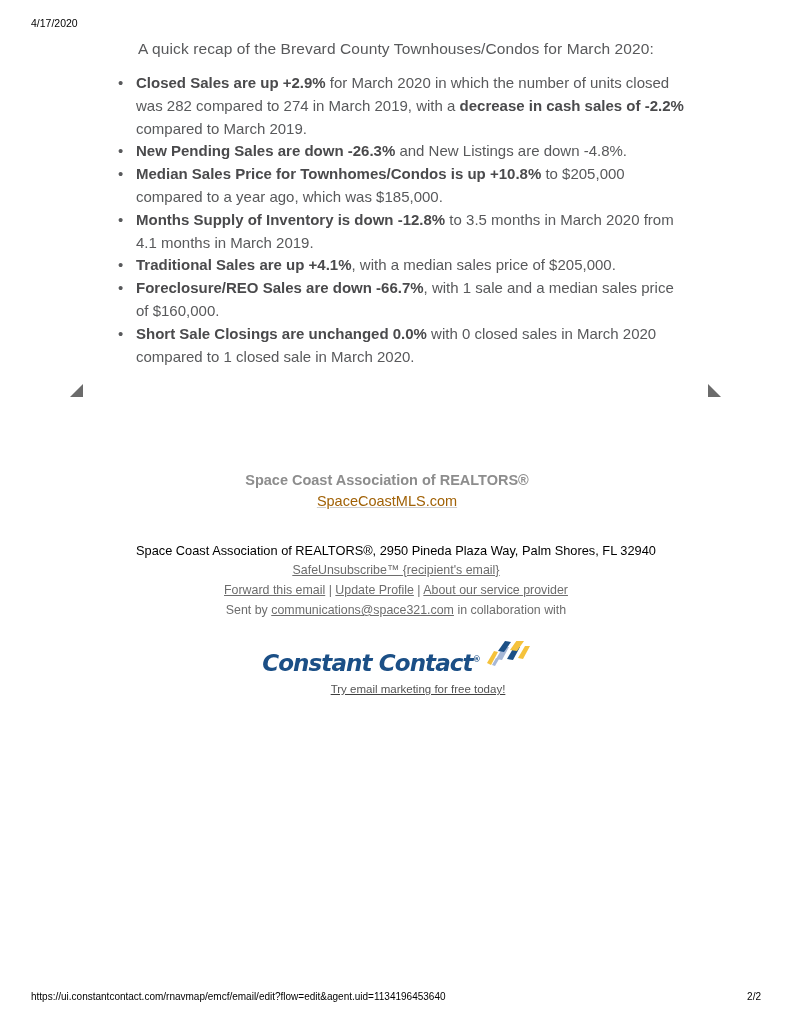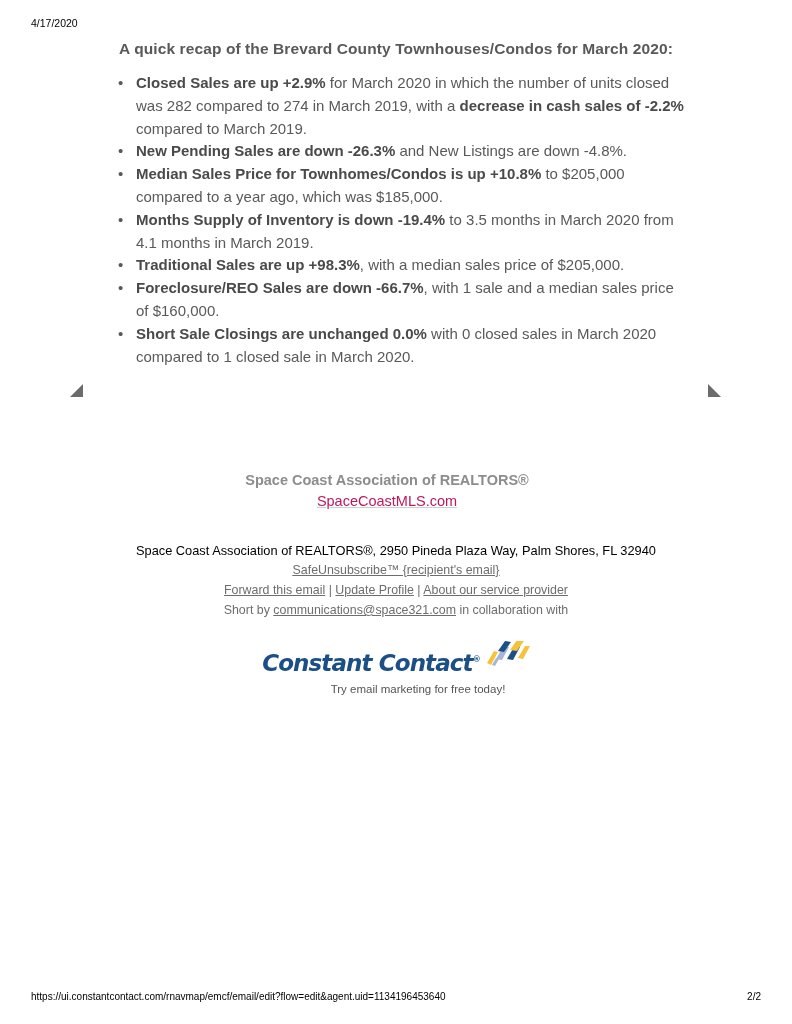--- a/index.html
+++ b/index.html
@@ -45,21 +45,21 @@
   .email-body {
     position: absolute;
     top: 38px;
     left: 0;
     width: 792px;
   }
 
   .recap-title {
     text-align: center;
     font-size: 15.5px;
-    font-weight: bold;
+    font-weight: normal;
     color: #58595b;
     line-height: 22px;
     margin: 0 0 8px 0;
     letter-spacing: 0.1px;
   }
 
   ul.recap-list {
     margin: 12px 0 0 0;
     padding: 0;
     list-style: none;
@@ -114,21 +114,21 @@
     text-align: center;
   }
   .sig-org {
     font-size: 14.5px;
     font-weight: bold;
     color: #8d8d8d;
     line-height: 20px;
   }
   .sig-site {
     font-size: 14.5px;
-    color: #be185d;
+    color: #a16207;
     line-height: 22px;
     text-decoration: underline;
     text-decoration-color: #cfcfcf;
     cursor: pointer;
   }
 
   
   .cc-footer {
     position: absolute;
     top: 541px;
@@ -165,20 +165,21 @@
     color: #6d6d6d;
   }
 
   
   .cc-logo-wrap {
     position: absolute;
     top: 645px;
     left: 0;
     width: 792px;
     text-align: center;
+    text-decoration: underline;
   }
   .cc-logo {
     display: inline-block;
     position: relative;
     height: 30px;
     line-height: 30px;
     white-space: nowrap;
   }
   .cc-wordmark {
     font-family: "DejaVu Sans", sans-serif;
@@ -251,25 +252,25 @@
     <li>
       <span class="bullet">•</span>
       <b>New Pending Sales are down -26.3%</b><span> and New Listings are down -4.8%.</span>
     </li>
     <li>
       <span class="bullet">•</span>
       <b>Median Sales Price for Townhomes/Condos is up +10.8%</b><span> to $205,000 compared to a year ago, which was $185,000.</span>
     </li>
     <li>
       <span class="bullet">•</span>
-      <b>Months Supply of Inventory is down -19.4%</b><span> to 3.5 months in March 2020 from 4.1 months in March 2019.</span>
-    </li>
-    <li>
-      <span class="bullet">•</span>
-      <b>Traditional Sales are up +98.3%</b><span>, with a median sales price of $205,000.</span>
+      <b>Months Supply of Inventory is down -12.8%</b><span> to 3.5 months in March 2020 from 4.1 months in March 2019.</span>
+    </li>
+    <li>
+      <span class="bullet">•</span>
+      <b>Traditional Sales are up +4.1%</b><span>, with a median sales price of $205,000.</span>
     </li>
     <li>
       <span class="bullet">•</span>
       <b>Foreclosure/REO Sales are down -66.7%</b><span>, with 1 sale and a median sales price of $160,000.</span>
     </li>
     <li>
       <span class="bullet">•</span>
       <b>Short Sale Closings are unchanged 0.0%</b><span> with 0 closed sales in March 2020 compared to 1 closed sale in March 2020.</span>
     </li>
   </ul>
@@ -292,21 +293,21 @@
 
   <div class="links-line">
     <span class="lnk">Forward this email</span>
     <span class="sep">|</span>
     <span class="lnk">Update Profile</span>
     <span class="sep">|</span>
     <span class="lnk">About our service provider</span>
   </div>
 
   <div class="sentby-line">
-    <span>Short by </span><span class="lnk">communications@space321.com</span><span> in collaboration with</span>
+    <span>Sent by </span><span class="lnk">communications@space321.com</span><span> in collaboration with</span>
   </div>
 </div>
 
 <div class="cc-logo-wrap">
   <div class="cc-logo">
     <span class="cc-wordmark"><span>Constant</span> <span>Contact</span><span class="cc-reg">®</span></span><span class="cc-mark"><svg width="44" height="26" viewBox="0 0 44 26" xmlns="http://www.w3.org/2000/svg">
           <g>
             <polygon points="1,22 8,10 12,11 5,24" fill="#f5c23b"></polygon>
             <polygon points="10,18 17,6 23,6 16,19" fill="#a6b7d6"></polygon>
             <polygon points="12,10 19,0 25,1 18,11" fill="#1b4f86"></polygon>

